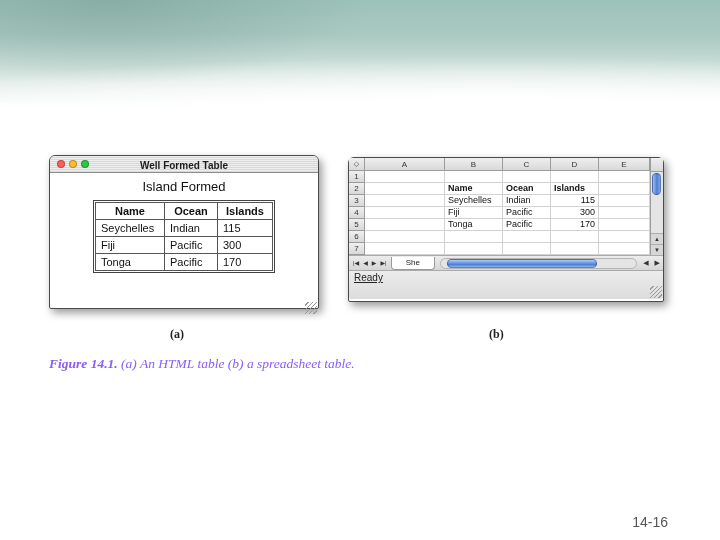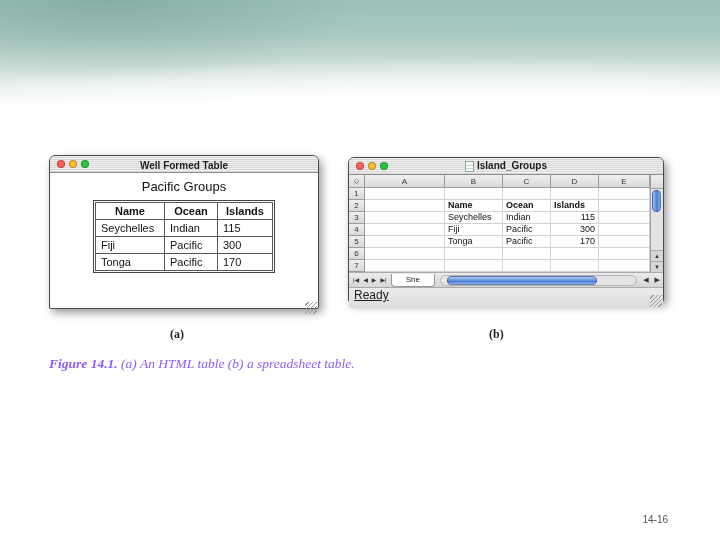--- a/index.html
+++ b/index.html
@@ -74,51 +74,51 @@
      border-bottom:1px solid #aaa;padding-left:2px;box-sizing:border-box;}
   .navbtn{font-size:6px;color:#333;padding:0 2px;line-height:13px;}
   .sheettab{background:#fff;border:1px solid #999;border-top:none;border-radius:0 0 4px 4px;
      font-size:8px;color:#222;padding:0 14px;height:12px;line-height:11px;margin:0 2px;}
   .htrack{flex:1;height:11px;background:#e4e4e4;border:1px solid #b5b5b5;border-radius:6px;
      position:relative;margin:0 3px;box-sizing:border-box;}
   .hthumb{position:absolute;left:6px;top:0px;width:150px;height:9px;border-radius:5px;
      background:linear-gradient(180deg,#aecdf6,var(--scroll-thumb-blue,#4d7fd6) 65%,#8fb4ee);
      border:1px solid rgba(0,0,60,.35);box-sizing:border-box;}
   .harrow{font-size:7px;color:#333;padding:0 3px;}
-  .statusbar{position:relative;height:20px;background:linear-gradient(#ececec,#dcdcdc);
-     font-size:12px;color:#222;line-height:14px;padding-left:5px;border-radius:0 0 2px 2px;text-decoration:underline;}
+  .statusbar{position:relative;height:28px;background:linear-gradient(#ececec,#dcdcdc);
+     font-size:10px;color:#222;line-height:14px;padding-left:5px;border-radius:0 0 2px 2px;text-decoration:underline;}
 
   
   .fig-label{position:absolute;font-family:"Liberation Serif", serif;font-weight:bold;
      font-size:12px;color:#222;}
   .label-a{left:170px;top:327px;}
   .label-b{left:489px;top:327px;}
   .caption{position:absolute;left:49px;top:356px;font-family:"Liberation Serif", serif;
      font-style:italic;font-size:13.5px;color:#8b5cf6;}
   .caption .cap-label{font-weight:bold;}
   .copyright{position:absolute;left:49px;top:514px;font-size:9px;color:#6b6b6b;}
-  .pagenum{position:absolute;right:52px;top:514px;font-size:10px;color:#555;}
+  .pagenum{position:absolute;right:52px;top:514px;font-size:14px;color:#555;}
 </style>
 </head>
 <body>
 
 <div class="slide">
   <div class="banner"></div>
 
   <div class="win win-a">
     <div class="titlebar">
       <span class="lights">
         <span class="light red"></span>
         <span class="light yellow"></span>
         <span class="light green"></span>
       </span>
       <span class="wtitle">Well Formed Table</span>
     </div>
     <div class="wa-body">
-      <div class="wa-heading">Pacific Groups</div>
+      <div class="wa-heading">Island Formed</div>
       <div class="htable-wrap">
         <table>
           <tbody>
               <tr>
             <th class="col-name">Name</th>
             <th class="col-ocean">Ocean</th>
             <th class="col-islands">Islands</th>
           </tr>
           <tr>
             <td>Seychelles</td>
@@ -136,31 +136,20 @@
             <td>170</td>
           </tr>
         </tbody>
           </table>
       </div>
       <div class="grip"></div>
     </div>
   </div>
 
   <div class="win win-b">
-    <div class="titlebar">
-      <span class="lights">
-        <span class="light red"></span>
-        <span class="light yellow"></span>
-        <span class="light green"></span>
-      </span>
-      <span class="titlewrap">
-        <span class="doc-icon"></span>
-        <span class="wtitle">Island_Groups</span>
-      </span>
-    </div>
 
     <div class="sheet-wrap">
       <div class="sheet-main">
         <div class="shead">
           <div class="corner">
               <span>◇</span>
             </div>
           <div class="ch cA">A</div>
           <div class="ch cB">B</div>
           <div class="ch cC">C</div>

